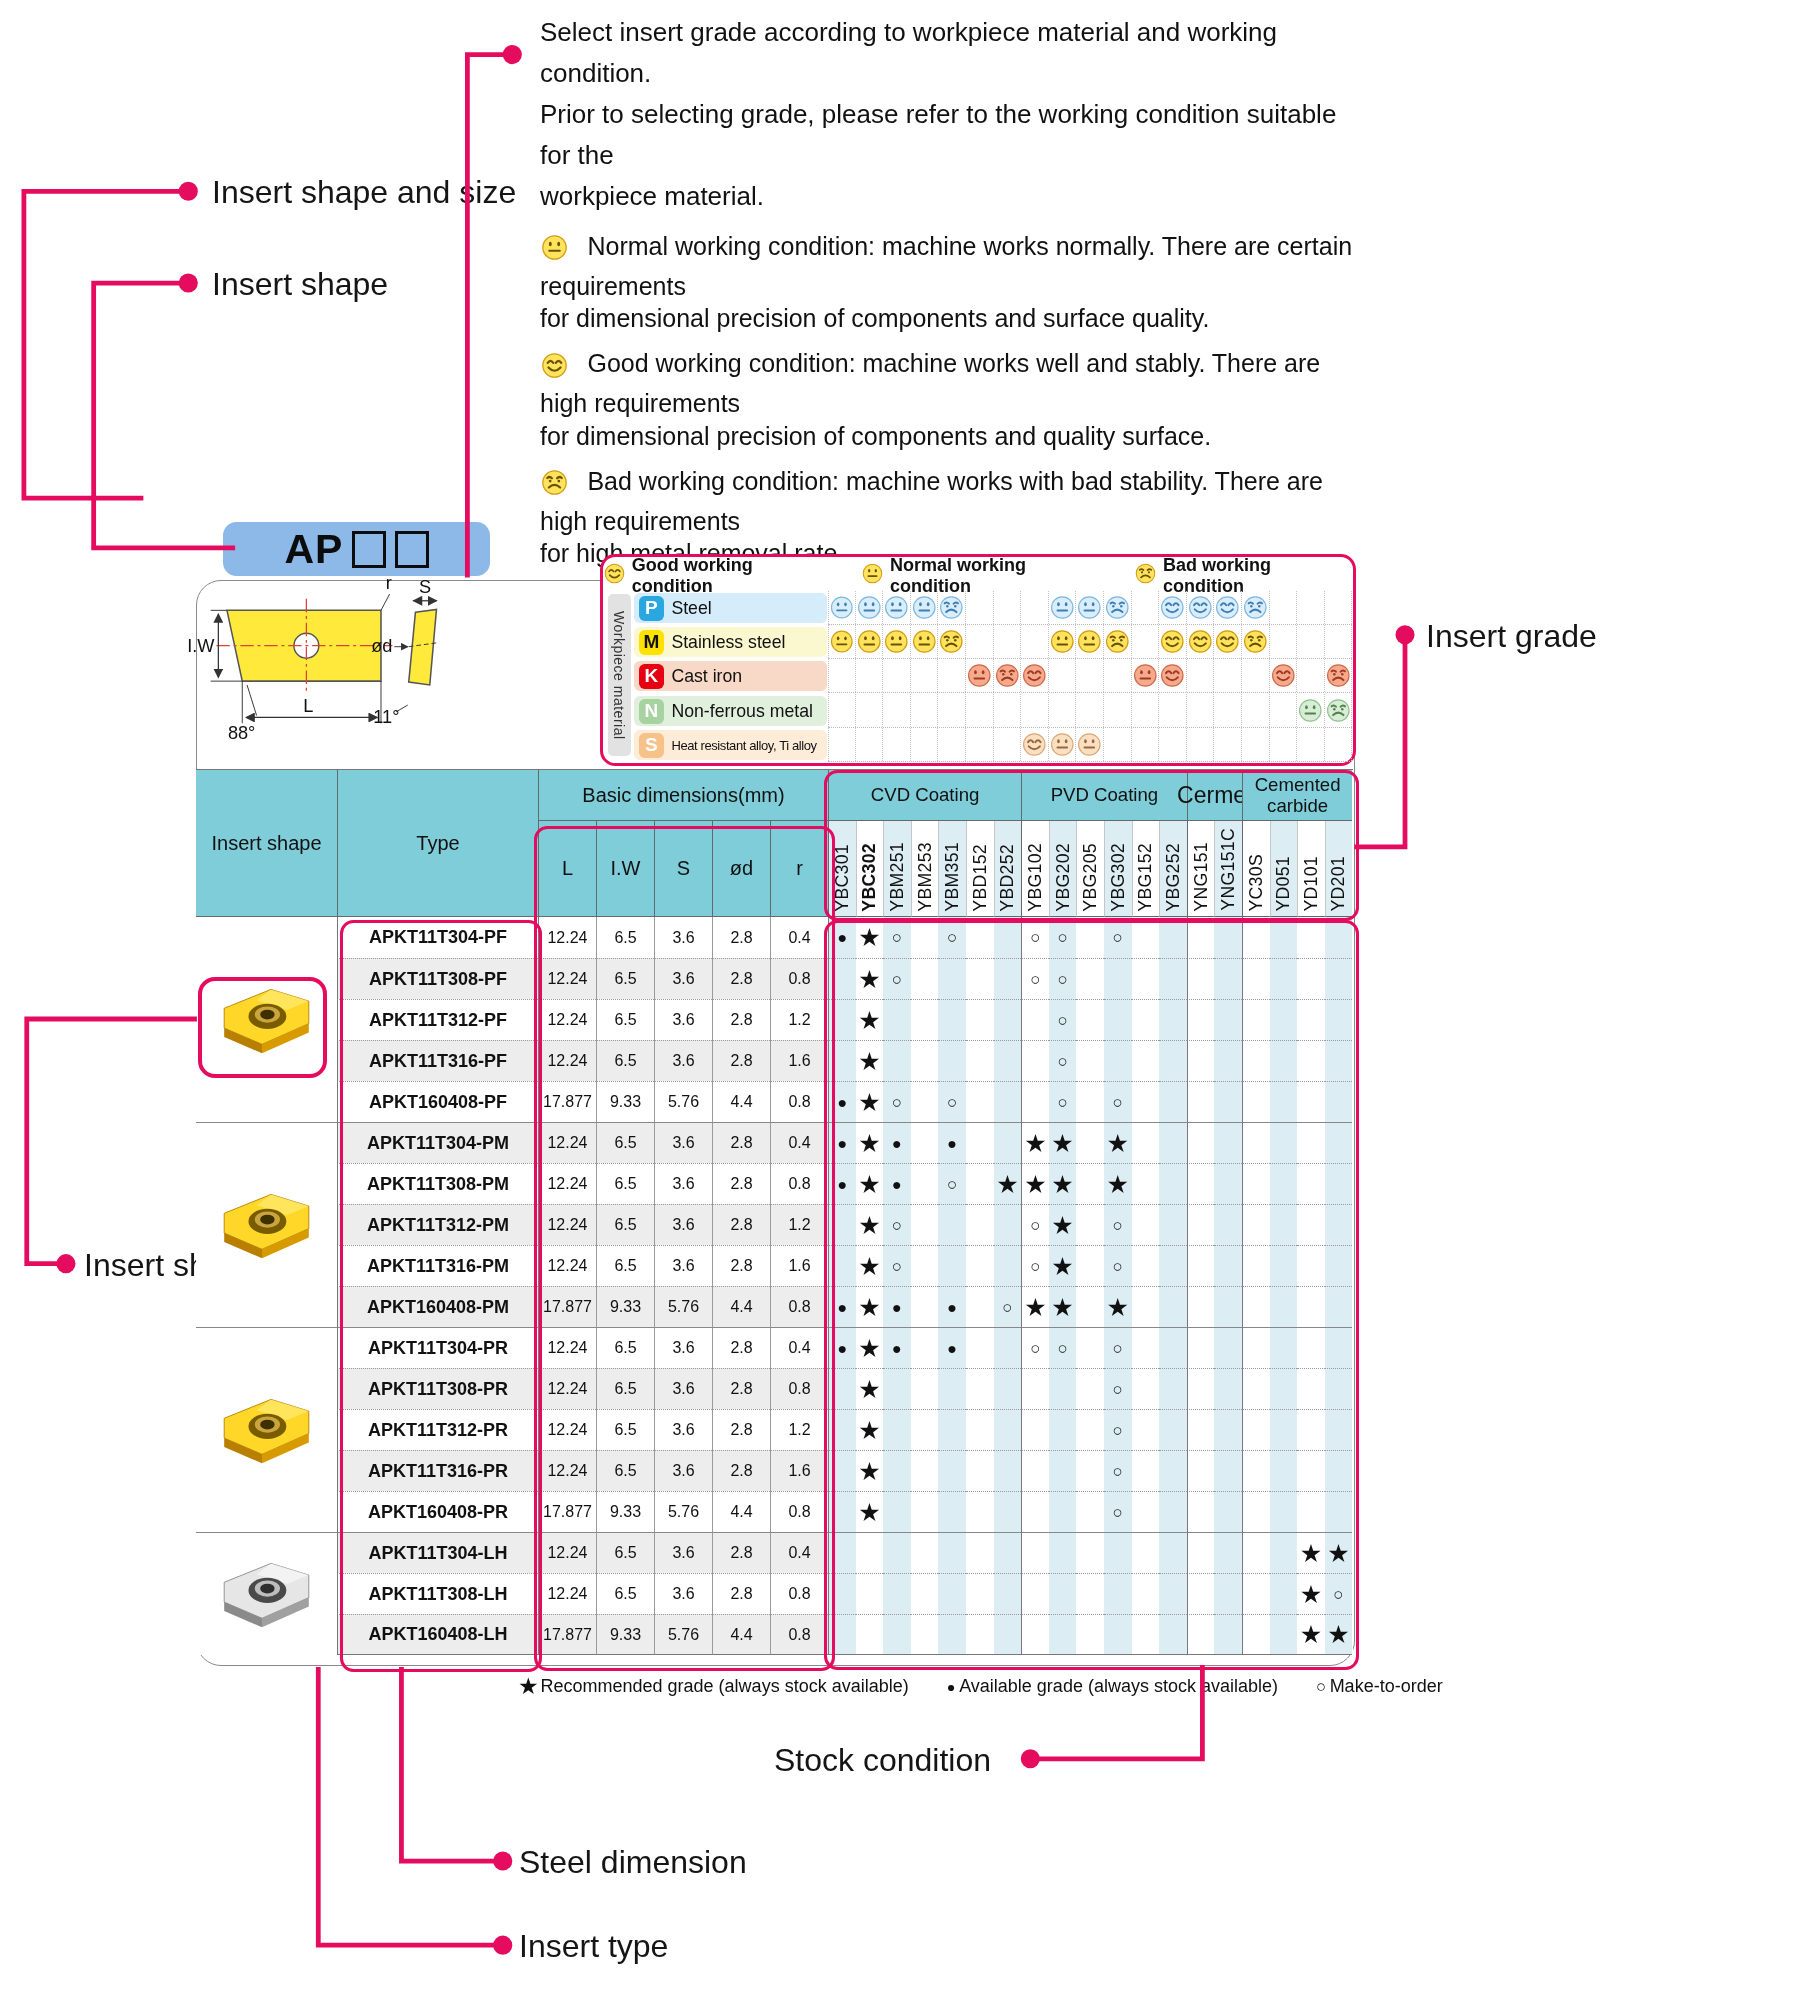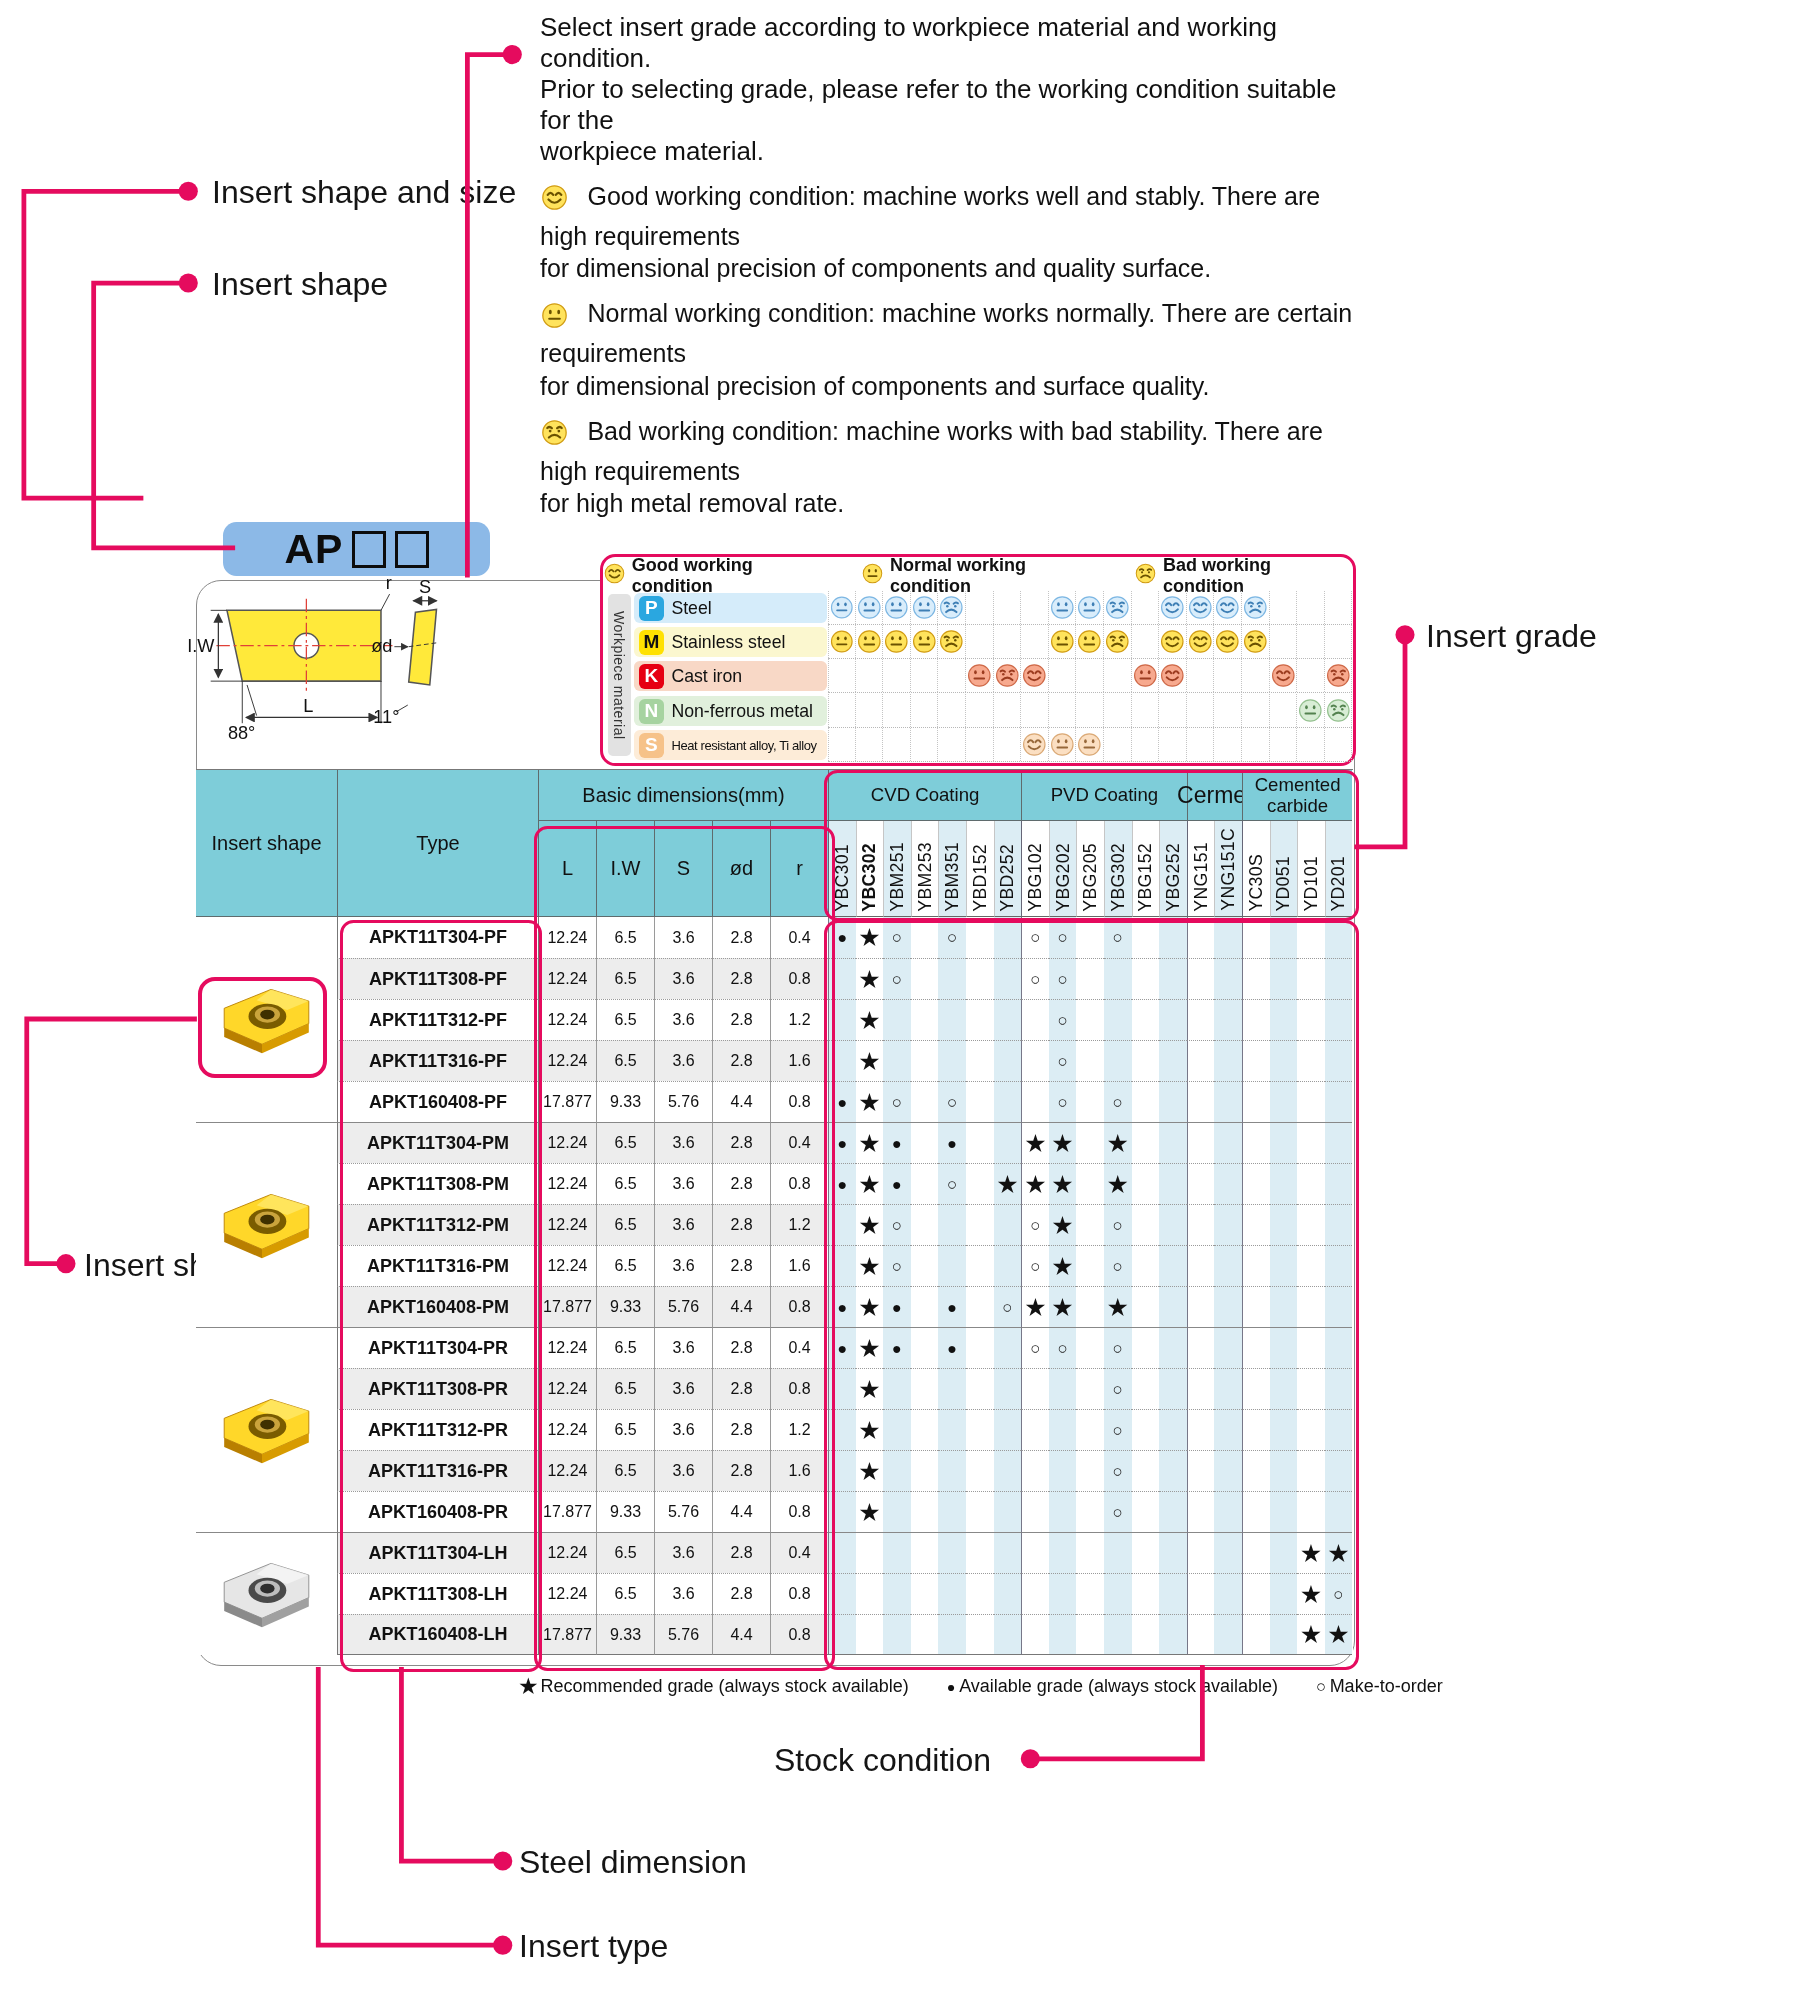--- a/index.html
+++ b/index.html
@@ -1,21 +1,21 @@
 <!DOCTYPE html>
 <html><head>
 <meta charset="utf-8">
 <style>
   html,body{margin:0;padding:0;background:#fff;}
   #canvas{position:relative;width:1816px;height:2016px;background:#fff;
           font-family:"Liberation Sans",sans-serif;color:#111;overflow:hidden;}
 
   
   #intro{position:absolute;left:540px;top:11.5px;width:832px;}
-  #intro-heading{margin:0 0 13.4px 0;font-size:26px;line-height:31px;white-space:pre-line;}
+  #intro-heading{margin:0 0 13.4px 0;font-size:26px;line-height:41px;white-space:pre-line;}
   .cond{margin:0 0 12.4px 0;font-size:25px;line-height:32.5px;white-space:pre-line;}
   .cond .cicon{display:inline-block;vertical-align:-7.6px;margin-right:11.5px;}
 
   
   .ann{position:absolute;font-size:32px;color:#151515;white-space:nowrap;}
 
   
   #connectors{position:absolute;left:0;top:0;z-index:40;pointer-events:none;}
   #connectors path{fill:none;stroke:#e50b5e;stroke-width:5px;}
   #connectors circle{fill:#e50b5e;stroke:none;}
@@ -100,32 +100,32 @@
 <body>
 
 <div id="canvas">
 
   <section id="intro">
     <p id="intro-heading">Select insert grade according to workpiece material and working condition.
 Prior to selecting grade, please refer to the working condition suitable for the
 workpiece material.</p>
   <p class="cond"><span class="cicon"><svg viewBox="0 0 36 36" width="29" height="29">
             <circle cx="18" cy="18" r="14.5" fill="#ffe35c" stroke="#d19c13" stroke-width="1.6"></circle>
+            <ellipse cx="12.8" cy="13.6" rx="1.8" ry="2.8" fill="#6b5200"></ellipse>
+            <ellipse cx="23.2" cy="13.6" rx="1.8" ry="2.8" fill="#6b5200"></ellipse>
+            <path d="M11.5 22 H24.5" fill="none" stroke="#6b5200" stroke-width="2.7" stroke-linecap="round"></path>
+          </svg></span> Normal working condition: machine works normally. There are certain requirements
+for dimensional precision of components and surface quality.</p>
+      <p class="cond"><span class="cicon"><svg viewBox="0 0 36 36" width="29" height="29">
+            <circle cx="18" cy="18" r="14.5" fill="#ffe35c" stroke="#d19c13" stroke-width="1.6"></circle>
             <path d="M9.5 14.8 Q13 9.6 16.5 14.8" fill="none" stroke="#6b5200" stroke-width="2.7" stroke-linecap="round"></path>
             <path d="M19.5 14.8 Q23 9.6 26.5 14.8" fill="none" stroke="#6b5200" stroke-width="2.7" stroke-linecap="round"></path>
             <path d="M10.5 20.5 Q18 28.5 25.5 20.5" fill="none" stroke="#6b5200" stroke-width="2.7" stroke-linecap="round"></path>
           </svg></span> Good working condition: machine works well and stably. There are high requirements
 for dimensional precision of components and quality surface.</p>
-      <p class="cond"><span class="cicon"><svg viewBox="0 0 36 36" width="29" height="29">
-            <circle cx="18" cy="18" r="14.5" fill="#ffe35c" stroke="#d19c13" stroke-width="1.6"></circle>
-            <ellipse cx="12.8" cy="13.6" rx="1.8" ry="2.8" fill="#6b5200"></ellipse>
-            <ellipse cx="23.2" cy="13.6" rx="1.8" ry="2.8" fill="#6b5200"></ellipse>
-            <path d="M11.5 22 H24.5" fill="none" stroke="#6b5200" stroke-width="2.7" stroke-linecap="round"></path>
-          </svg></span> Normal working condition: machine works normally. There are certain requirements
-for dimensional precision of components and surface quality.</p>
       <p class="cond"><span class="cicon"><svg viewBox="0 0 36 36" width="29" height="29">
             <circle cx="18" cy="18" r="14.5" fill="#ffe35c" stroke="#d19c13" stroke-width="1.6"></circle>
             <path d="M9 12.4 Q12 9.8 14.8 12.8" fill="none" stroke="#6b5200" stroke-width="2.7" stroke-linecap="round"></path>
             <path d="M27 12.4 Q24 9.8 21.2 12.8" fill="none" stroke="#6b5200" stroke-width="2.7" stroke-linecap="round"></path>
             <circle cx="12.6" cy="16.2" r="1.7" fill="#6b5200"></circle>
             <circle cx="23.4" cy="16.2" r="1.7" fill="#6b5200"></circle>
             <path d="M11 24.2 Q18 17.5 25 24.2" fill="none" stroke="#6b5200" stroke-width="2.7" stroke-linecap="round"></path>
           </svg></span> Bad working condition: machine works with bad stability. There are high requirements
 for high metal removal rate.</p>
     </section>

